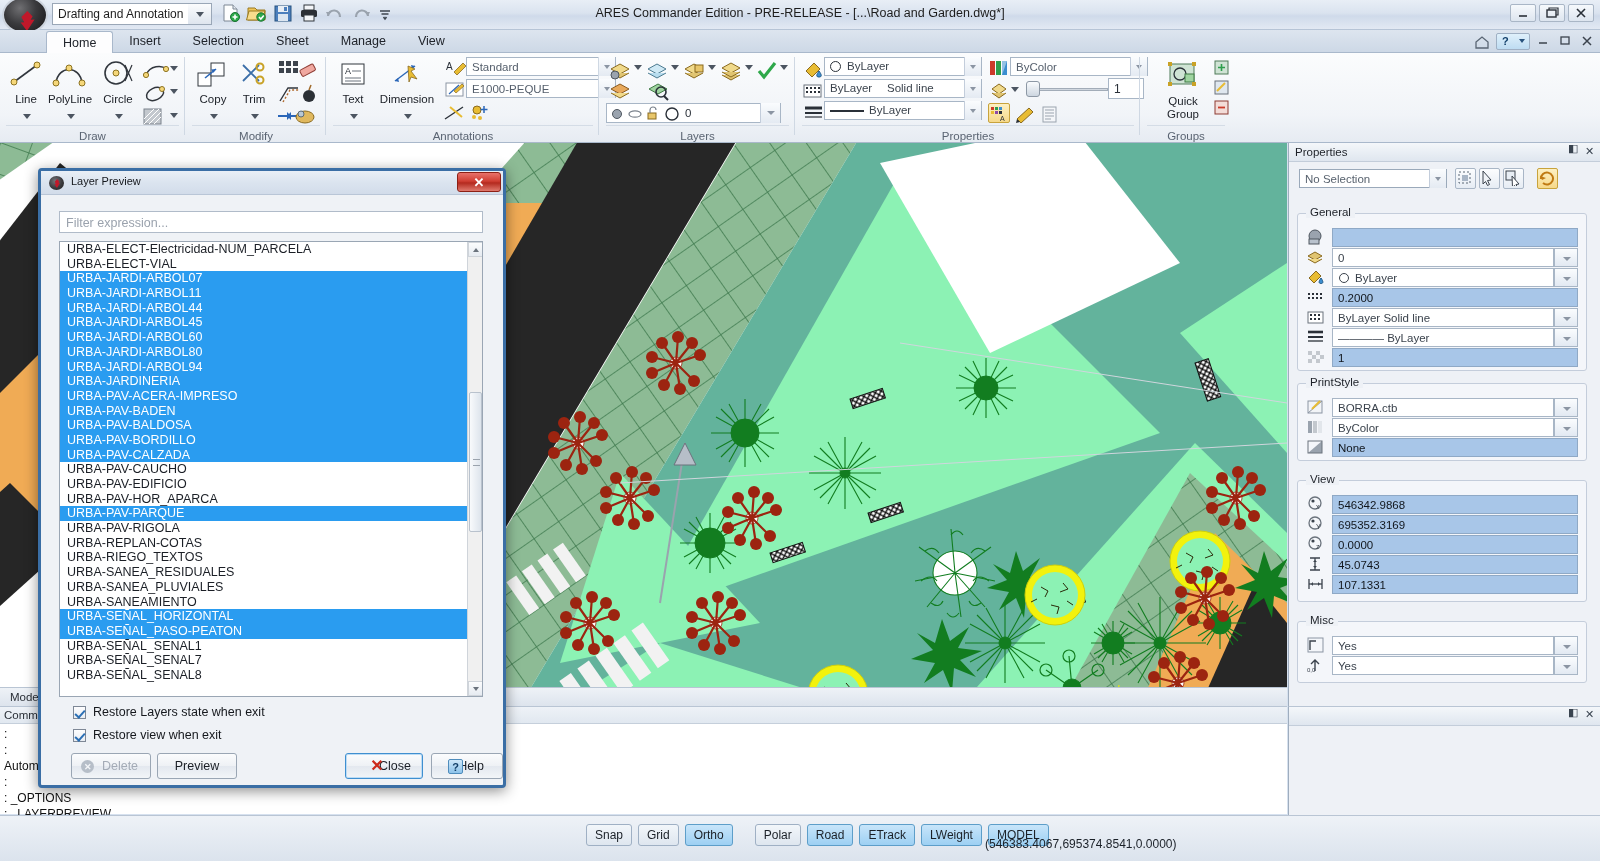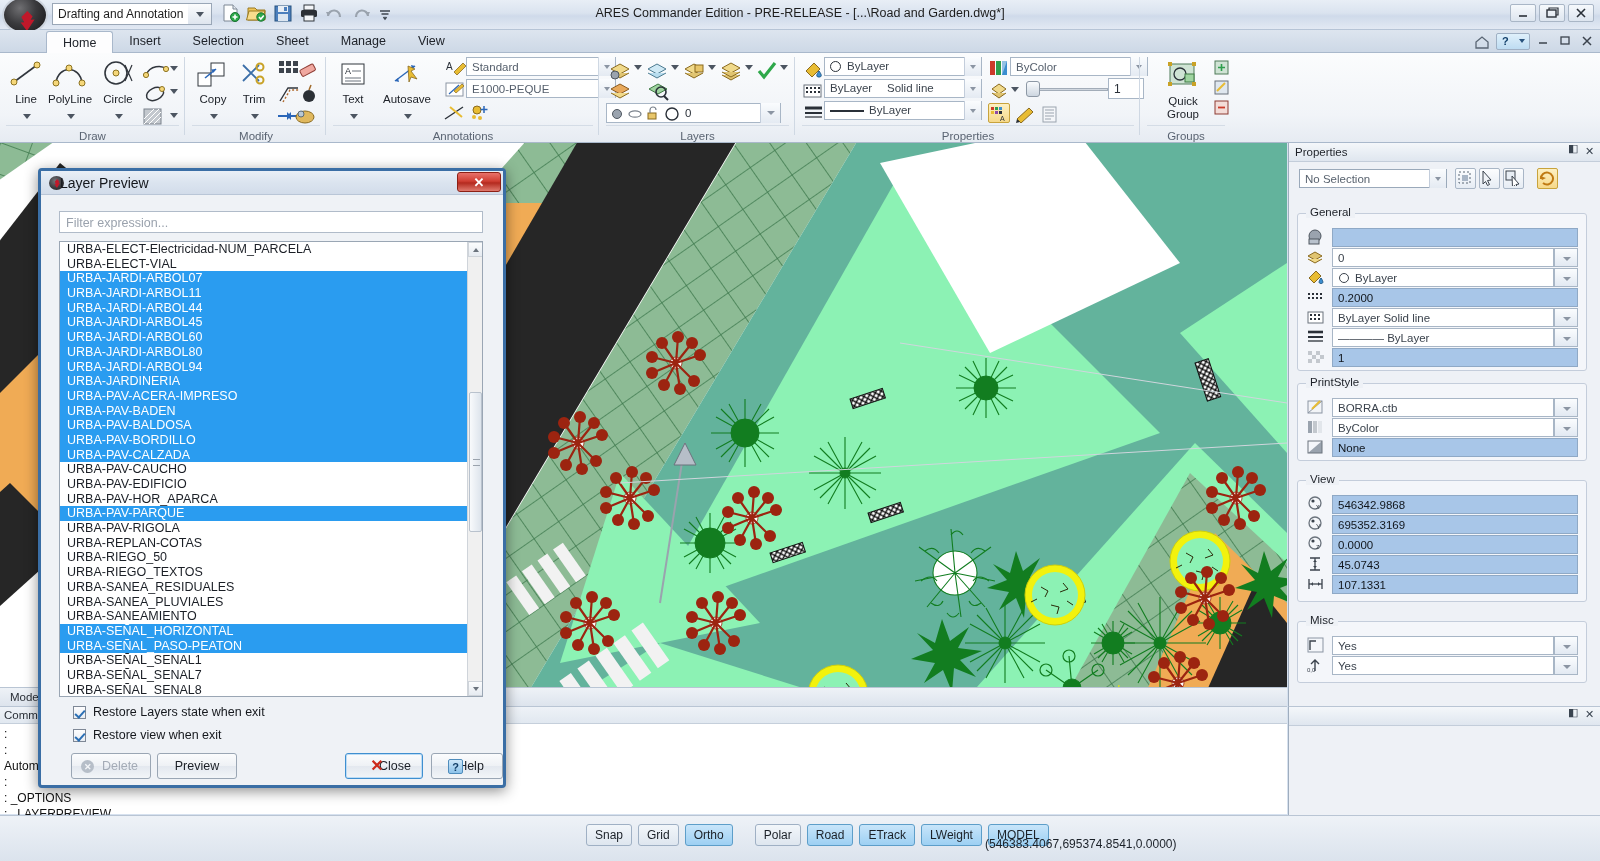--- a/index.html
+++ b/index.html
@@ -216,21 +216,21 @@
     background: linear-gradient(to bottom,#e9eff6 0%,#dbe4ef 50%,#d2dcea 100%);
     border-bottom: 1px solid #b9c6d7;
   }
   .dlg-ico {
     position:absolute; left:8px; top:5px; width:15px; height:14px;
     background: radial-gradient(circle at 40% 35%, #757579 0%,#3a3a3d 55%,#1a1a1c 100%);
     border-radius:50%; overflow:hidden;
   }
   .dlg-ico:after{ content:''; position:absolute; left:4px;top:3px;width:8px;height:9px;background:#c0182a;
     clip-path: polygon(52% 0%, 78% 28%, 68% 44%, 88% 42%, 50% 100%, 18% 58%, 36% 56%, 22% 30%);}
-  .dlg-title { position:absolute; left:19px; top:4px; font-size:14px; color:#15181d;}
+  .dlg-title { position:absolute; left:30px; top:4px; font-size:11px; color:#15181d;}
   .dlg-x {
     position:absolute; right:2px; top:1px; width:44px; height:20px; border-radius:3px;
     background: linear-gradient(to bottom,#e8726a 0%,#d03f33 45%,#b42a1f 55%,#e07a6e 100%);
     border:1px solid #8d2015; color:#fff; font-size:13px; font-weight:bold;
     text-align:center; line-height:19px;
   }
   .dlg-body { position:absolute; left:10px; top:32px; width:442px; height:578px;}
   .filter-inp {
     position:absolute; left:8px; top:8px; width:424px; height:22px;
     border:1px solid #b0bbc9; background:#fff; font-size:12.5px; color:#9aa2ad; padding:4px 0 0 6px;
@@ -555,21 +555,21 @@
       </div>
       <div class="btn-lg" style="left:46px; top:8px; width:68px;">
         <span class="ico">
           <svg width="34" height="28">
               <path d="M5,20 l20,-15" stroke="#2a66b8" stroke-width="1.4"></path>
           <path d="M5,20 l4,1 l-1,-4 z" fill="#2a66b8"></path>
               <path d="M25,5 l-4,-1 l1,4 z" fill="#2a66b8"></path>
           <path d="M18,5 l7,3 l-4,2 l6,8 l-6,-2 l-2,5 z" fill="#e8bc33" stroke="#8a6a1f" stroke-width=".8"></path>
             </svg>
         </span>
-        <span class="lbl">Autosave</span>
+        <span class="lbl">Dimension</span>
         <span style="position:absolute;left:31px;top:53px;width:0;height:0;border-left:4px solid transparent;border-right:4px solid transparent;border-top:5px solid #4c5561;"></span>
       </div>
 
       <div style="position:absolute;left:118px;top:6px;">
         <svg width="22" height="20">
             <text x="1" y="11" font-size="10" fill="#2a3038" font-family="Liberation Sans">A</text>
         <path d="M9,13 l9,-9 l3,3 l-9,9 z" fill="#e8bc33" stroke="#8a6a1f" stroke-width=".8"></path>
           </svg>
       </div>
       <div class="combo-sm" style="left:114px; top:4px; width:150px; left:139px;">Standard
@@ -1542,21 +1542,20 @@
             <div class="lrow sel">URBA-PAV-BADEN</div>
             <div class="lrow sel">URBA-PAV-BALDOSA</div>
             <div class="lrow sel">URBA-PAV-BORDILLO</div>
             <div class="lrow sel">URBA-PAV-CALZADA</div>
             <div class="lrow">URBA-PAV-CAUCHO</div>
             <div class="lrow">URBA-PAV-EDIFICIO</div>
             <div class="lrow">URBA-PAV-HOR_APARCA</div>
             <div class="lrow sel">URBA-PAV-PARQUE</div>
             <div class="lrow">URBA-PAV-RIGOLA</div>
             <div class="lrow">URBA-REPLAN-COTAS</div>
-            <div class="lrow">URBA-RIEGO_50</div>
             <div class="lrow">URBA-RIEGO_TEXTOS</div>
             <div class="lrow">URBA-SANEA_RESIDUALES</div>
             <div class="lrow">URBA-SANEA_PLUVIALES</div>
             <div class="lrow">URBA-SANEAMIENTO</div>
             <div class="lrow sel">URBA-SEÑAL_HORIZONTAL</div>
             <div class="lrow sel">URBA-SEÑAL_PASO-PEATON</div>
             <div class="lrow">URBA-SEÑAL_SENAL1</div>
             <div class="lrow">URBA-SEÑAL_SENAL7</div>
             <div class="lrow">URBA-SEÑAL_SENAL8</div>
           </div>

